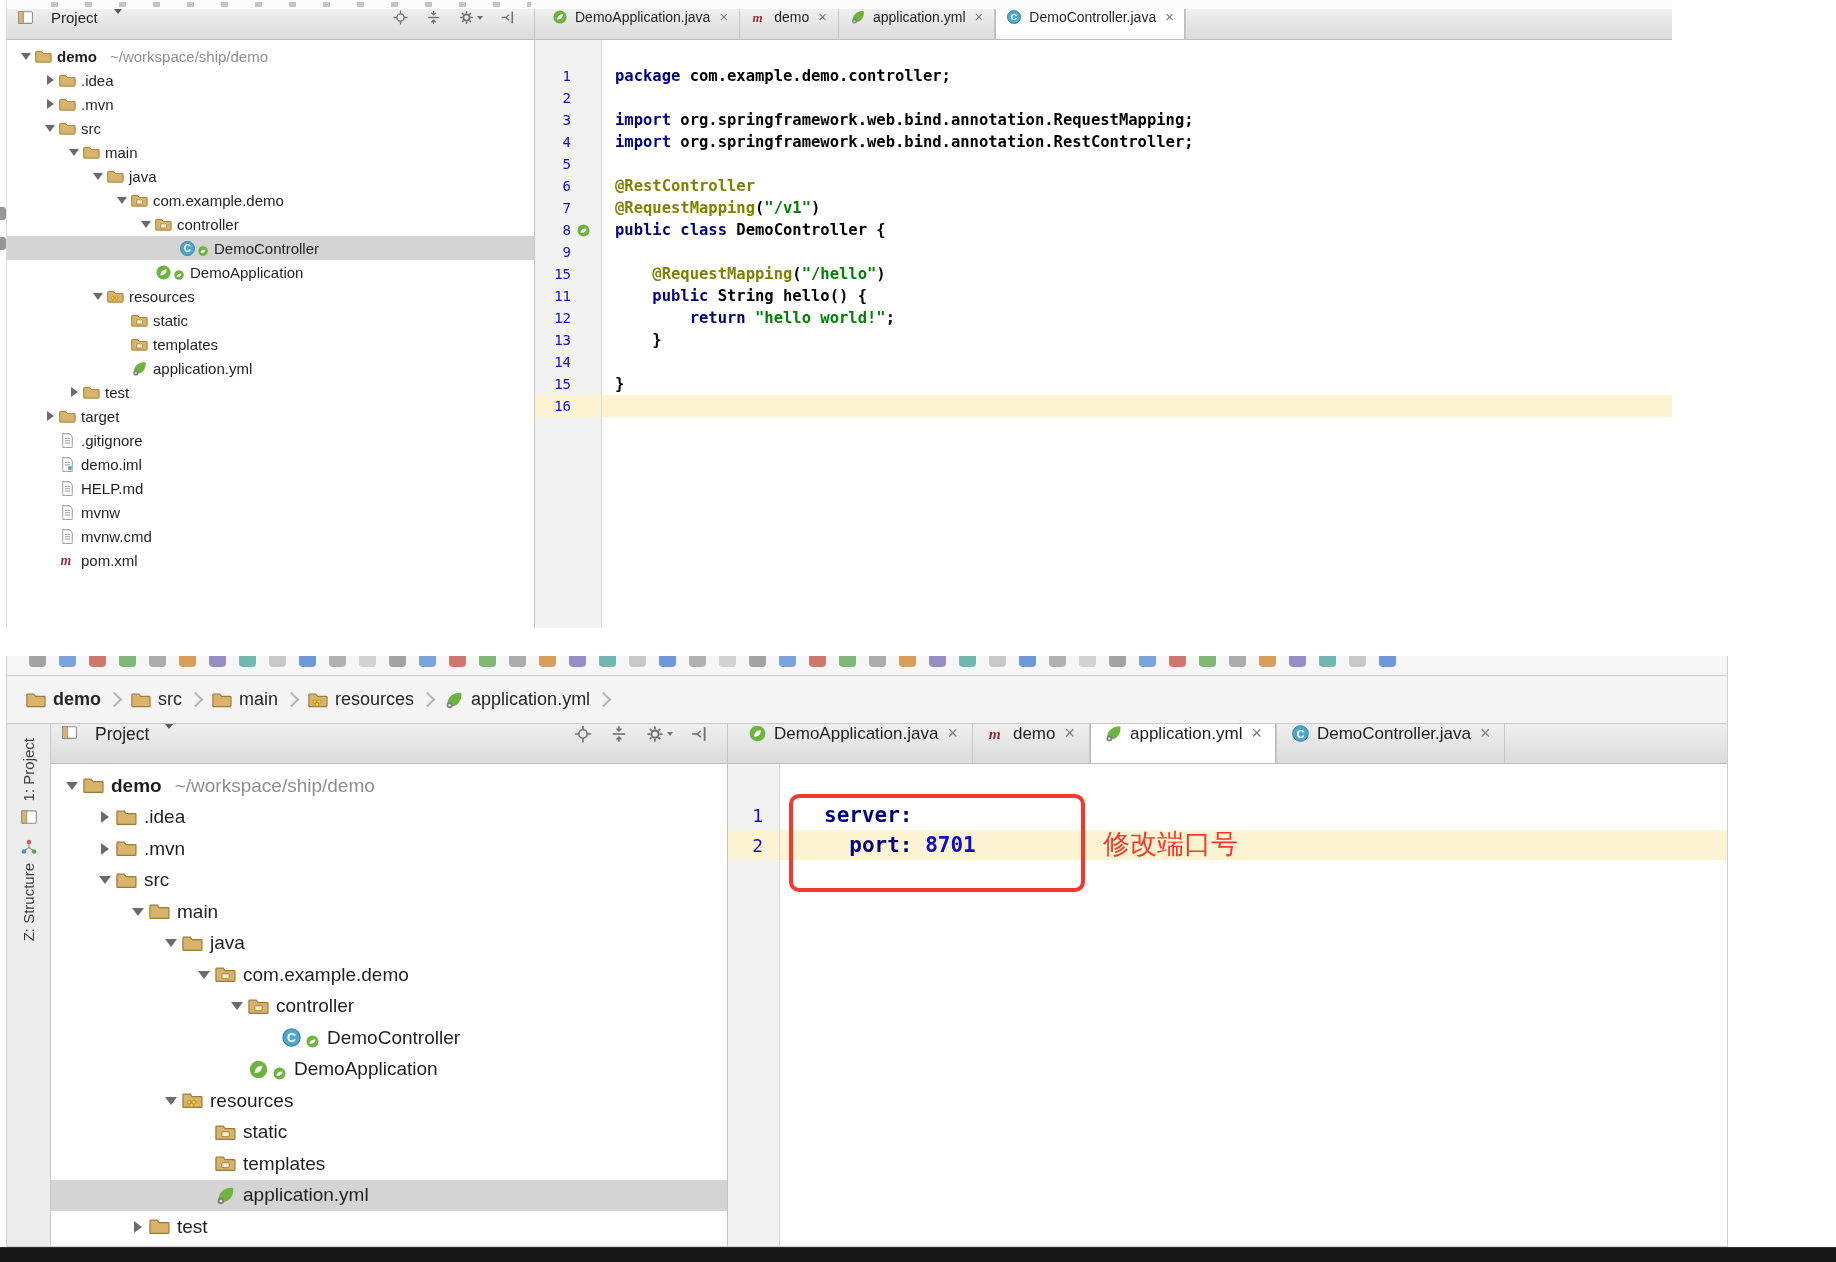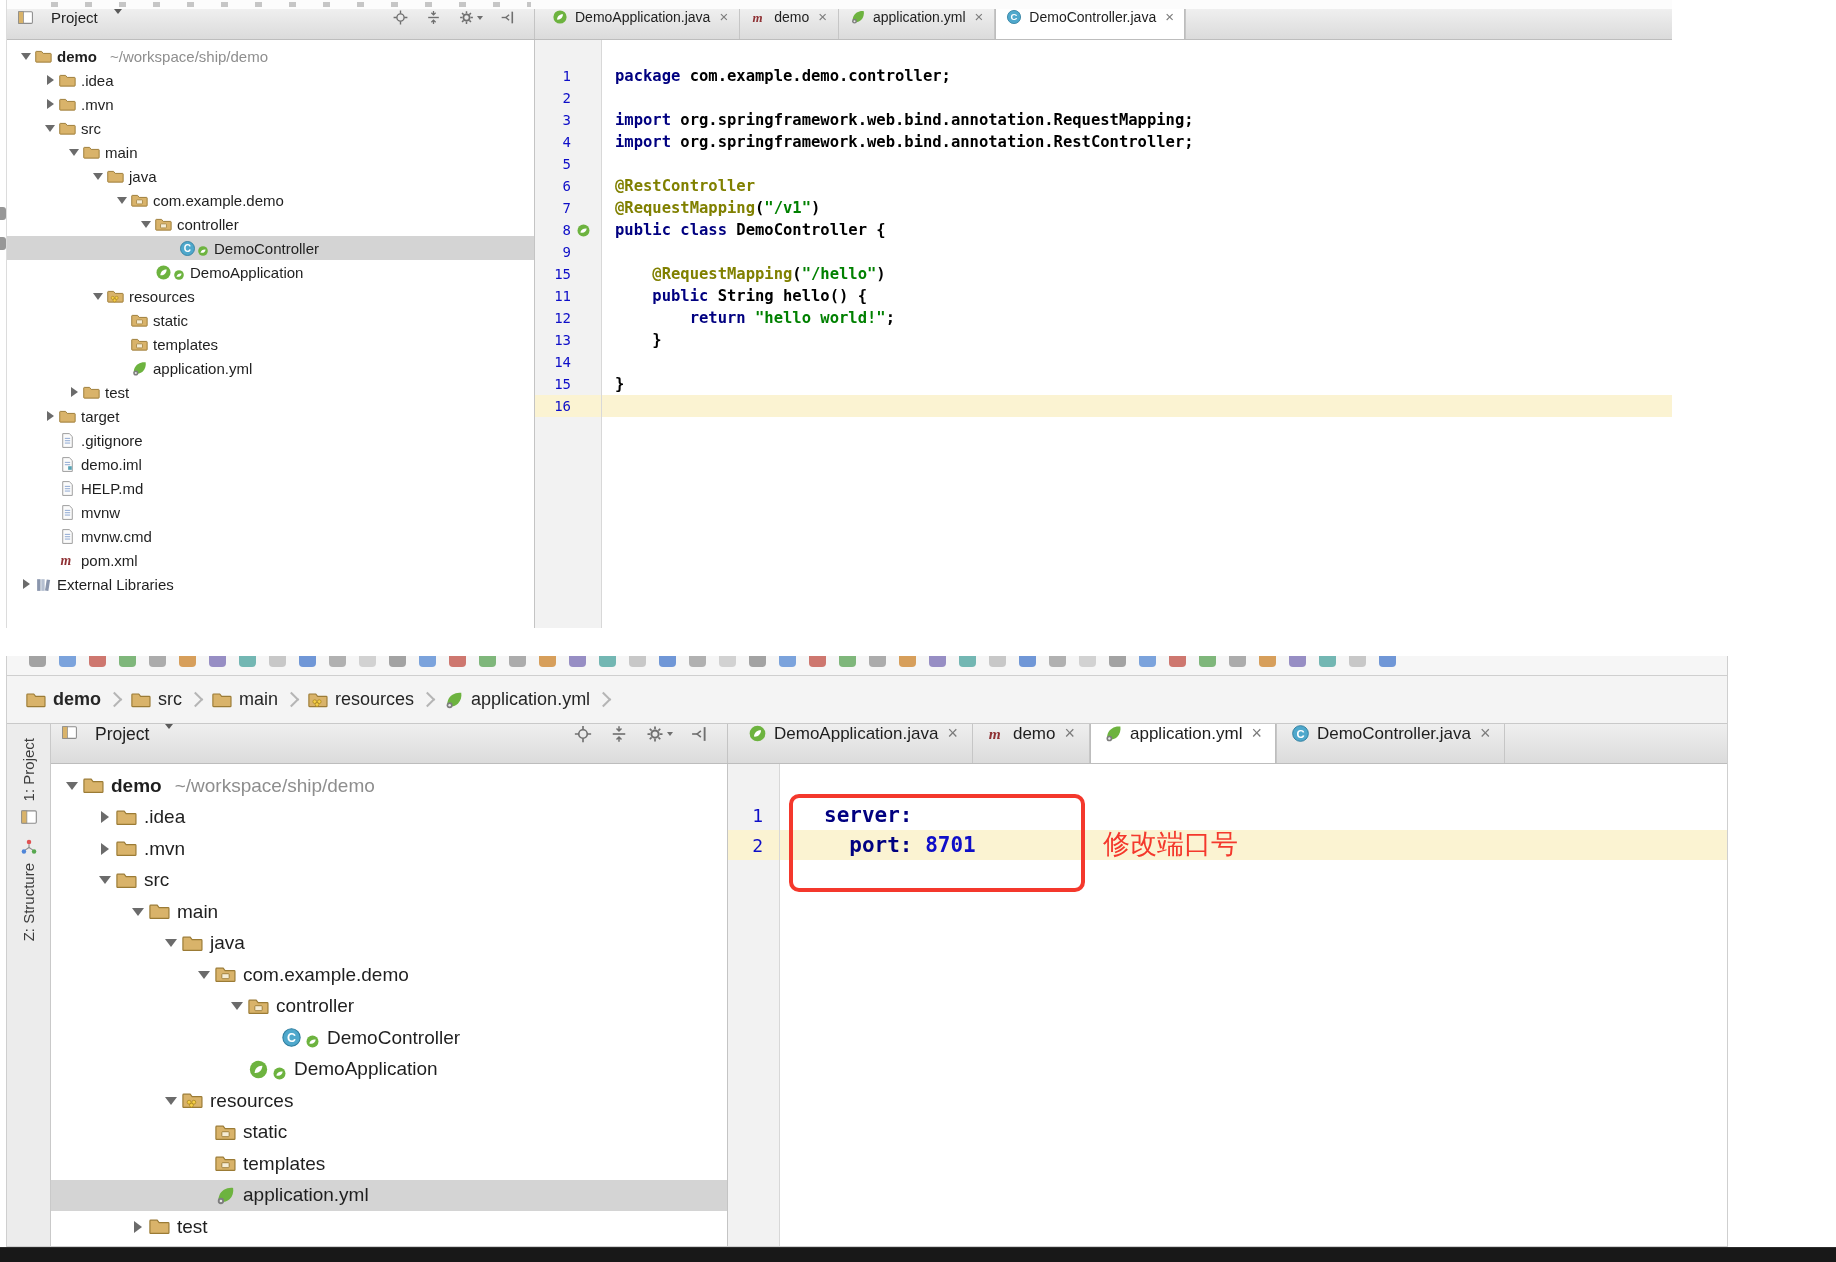--- a/index.html
+++ b/index.html
@@ -423,31 +423,20 @@
             <span class="lbl">mvnw.cmd</span>
           </div>
           <div class="row" style="padding-left:34px">
             <span class="chev"></span>
             <span class="icon">
               <svg viewBox="0 0 16 16">
                 <text x="1.5" y="12.5" font-size="13" font-style="italic" font-weight="bold" fill="#8f3134" font-family="Liberation Serif, serif">m</text>
               </svg>
             </span>
             <span class="lbl">pom.xml</span>
-          </div>
-          <div class="row" style="padding-left:10px">
-            <span class="chev closed"></span>
-            <span class="icon">
-              <svg viewBox="0 0 16 16">
-                <rect x="2" y="3" width="3.2" height="11" fill="#8a96ad"></rect>
-                <rect x="5.9" y="3" width="3.2" height="11" fill="#b6c0d1"></rect>
-                <rect x="10.2" y="3.4" width="3.2" height="10.6" fill="#8a96ad" transform="rotate(9 11.8 8.7)"></rect>
-              </svg>
-            </span>
-            <span class="lbl">External Libraries</span>
           </div>
         </div>
       <div class="editor">
         <div class="gutter" id="gutter-top">
             <div class="gline">
               <span class="num">1</span>
               <span class="gslot"></span>
             </div>
             <div class="gline">
               <span class="num">2</span>

